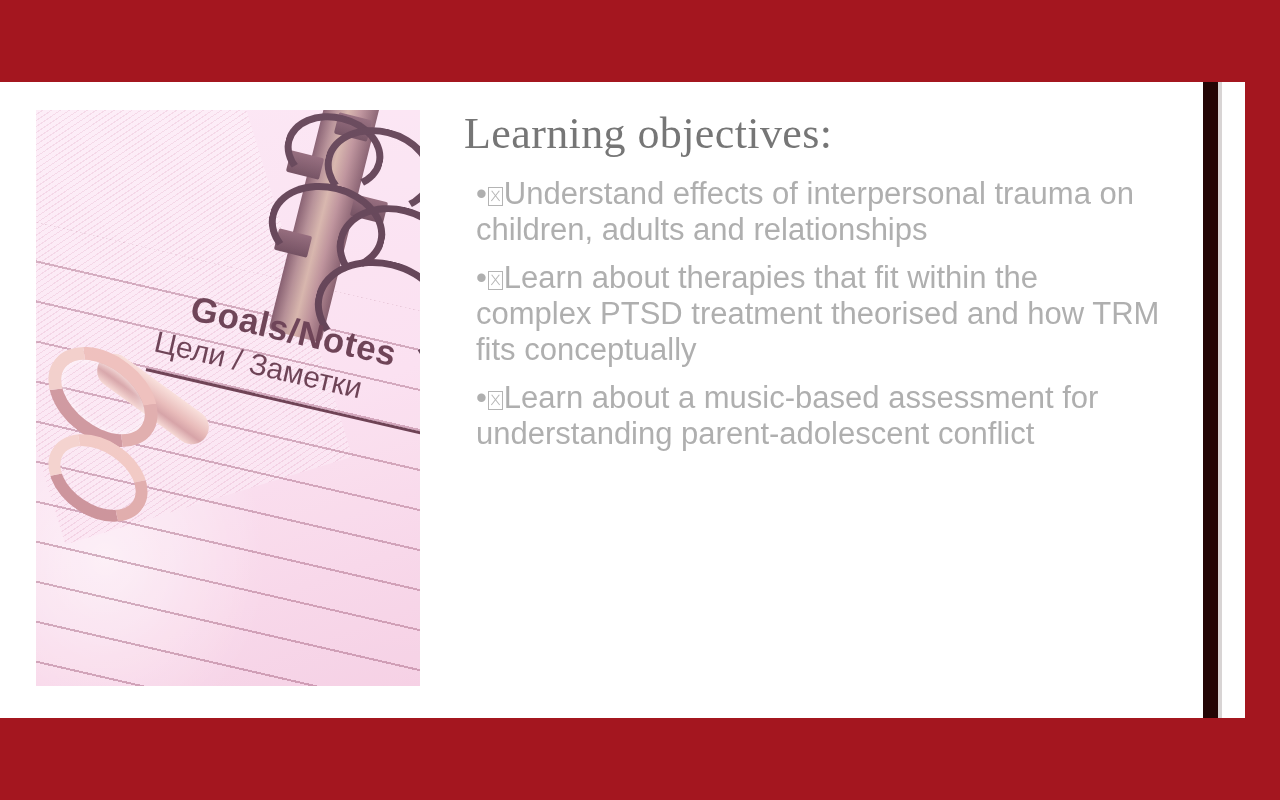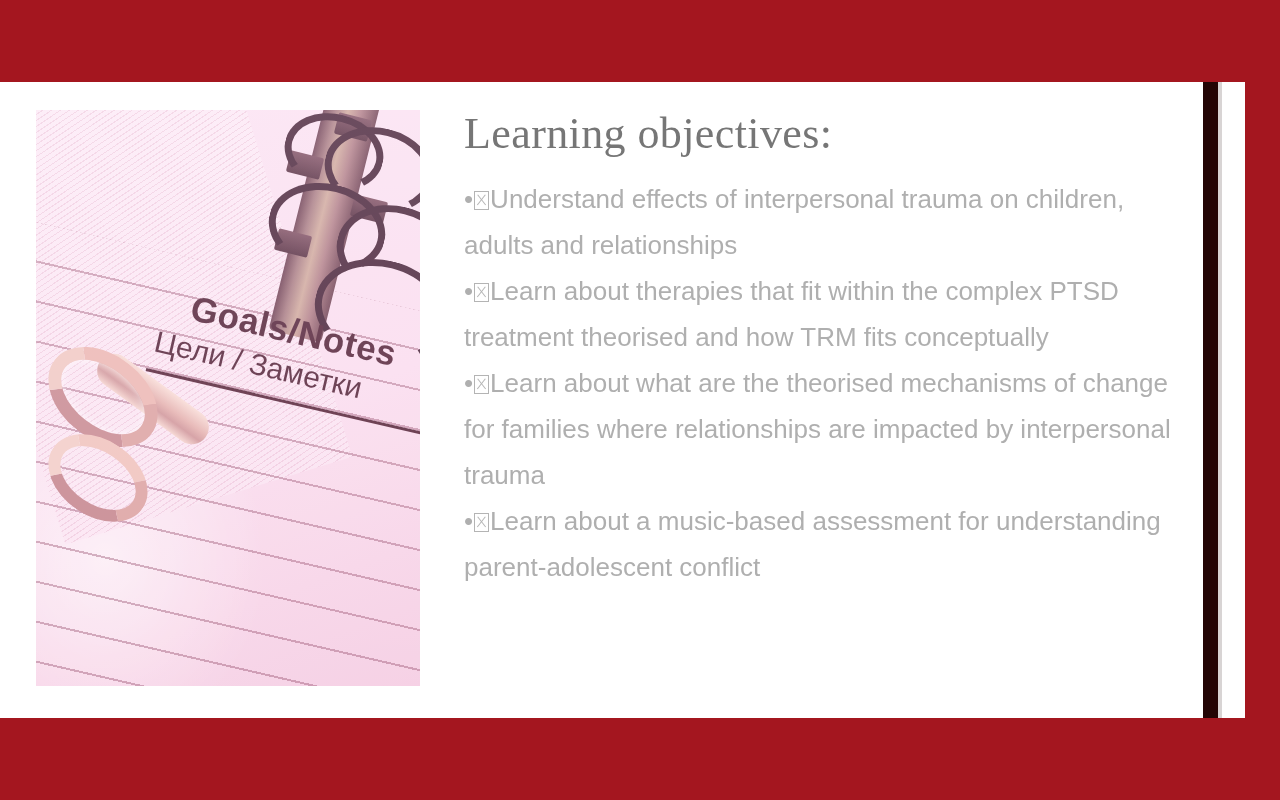--- a/index.html
+++ b/index.html
@@ -230,24 +230,24 @@
     margin: 0 0 18px 0;
     font-weight: normal;
   }
   .bullets {
     margin: 0;
     padding: 0;
     list-style: none;
   }
   .bullets li {
     font-family: "Liberation Sans", sans-serif;
-    font-size: 26px;
-    line-height: 46px;
+    font-size: 31px;
+    line-height: 36px;
     color: #afafaf;
-    margin: 0;
+    margin: 12px;
     text-indent: 0;
   }
   .bullet-mark {
     color: #afafaf;
   }
   .tofu {
     display: inline-block;
     width: 13px;
     height: 17px;
     border: 1.4px solid #b4b4b4;
@@ -310,23 +310,20 @@
     <div class="textcol">
       <h1 class="title">Learning objectives:</h1>
       <ul class="bullets">
         <li>
           <span class="bullet-mark">•</span><span class="tofu"></span><span>Understand effects of interpersonal trauma on children, adults and relationships</span>
         </li>
         <li>
           <span class="bullet-mark">•</span><span class="tofu"></span><span>Learn about therapies that fit within the complex PTSD treatment theorised and how TRM fits conceptually</span>
         </li>
         <li>
-          <span class="bullet-mark">•</span><span class="tofu"></span><span>Learn about what are the theorised mechanisms of change for families where relationships are impacted by interpersonal trauma</span>
-        </li>
-        <li>
           <span class="bullet-mark">•</span><span class="tofu"></span><span>Learn about a music-based assessment for understanding parent-adolescent conflict</span>
         </li>
       </ul>
     </div>
 
   </div>
 
   <div class="rail-dark"></div>
   <div class="rail-gray"></div>
   <div class="rail-red"></div>

